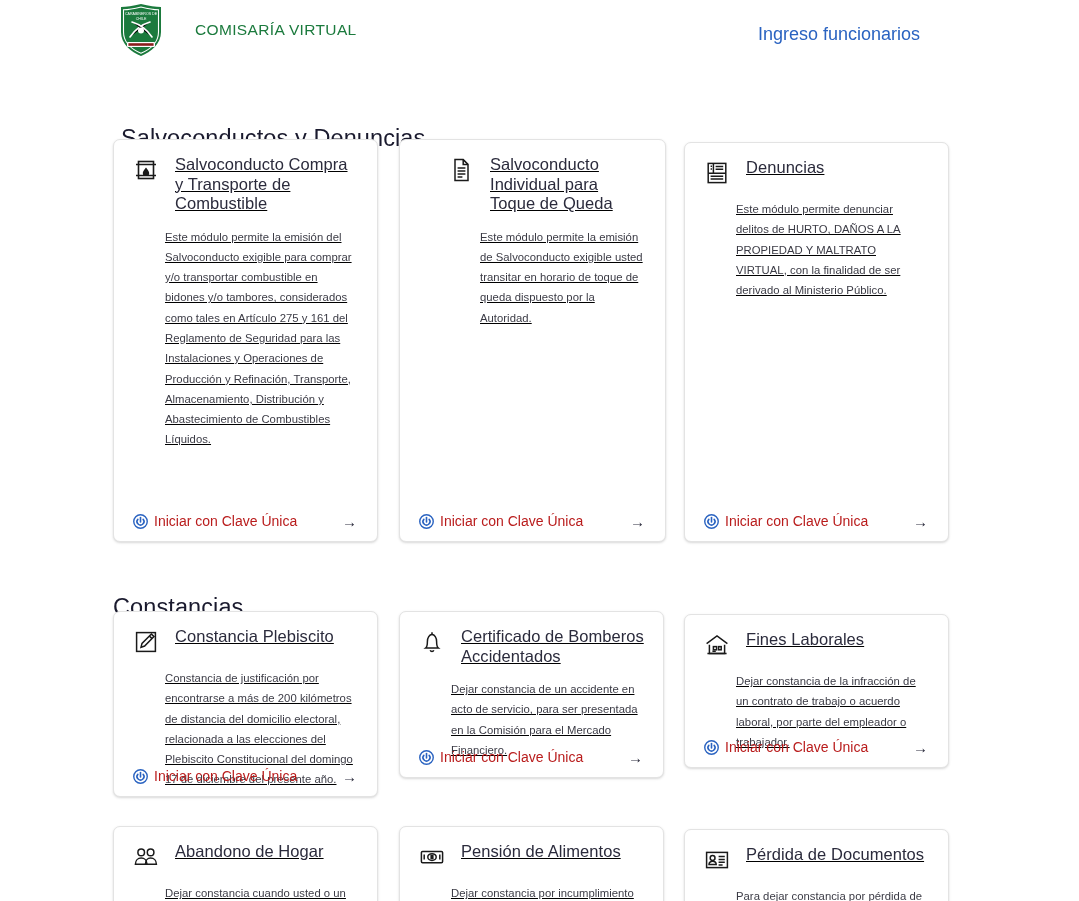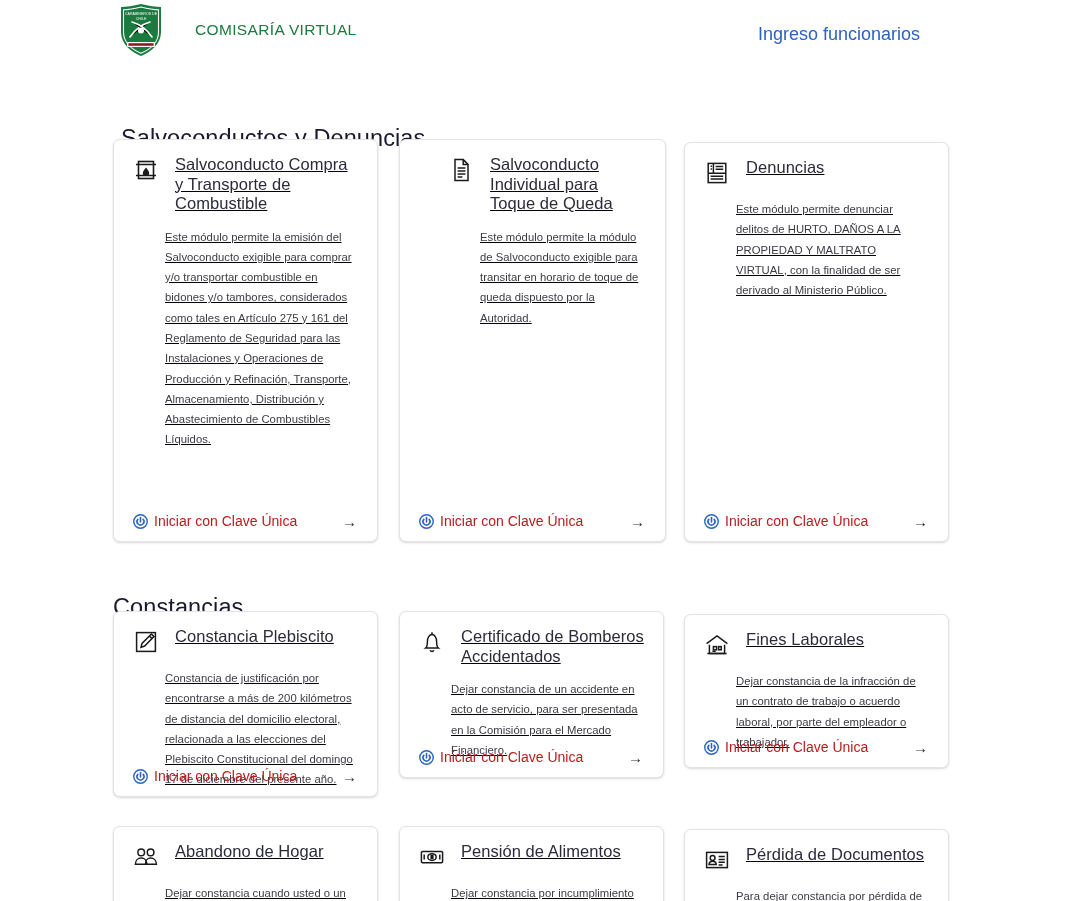--- a/index.html
+++ b/index.html
@@ -178,21 +178,21 @@
               <path d="M7 2.6 h8.2 L20 7.4 V23.4 H7 Z"></path>
               <path d="M15.2 2.6 V7.4 H20"></path>
               <line x1="9.6" y1="11" x2="17.4" y2="11"></line>
               <line x1="9.6" y1="14" x2="17.4" y2="14"></line>
               <line x1="9.6" y1="17" x2="17.4" y2="17"></line>
               <line x1="9.6" y1="20" x2="14.4" y2="20"></line>
             </svg>
           </span>
           <div class="card-title">Salvoconducto Individual para Toque de Queda</div>
         </div>
-        <p class="card-desc">Este módulo permite la módulo de Salvoconducto exigible para transitar en horario de toque de queda dispuesto por la Autoridad.</p>
+        <p class="card-desc">Este módulo permite la emisión de Salvoconducto exigible usted transitar en horario de toque de queda dispuesto por la Autoridad.</p>
         <div class="card-foot">
           <span class="cu-icon">
             <svg viewBox="0 0 16 16" xmlns="http://www.w3.org/2000/svg">
               <circle cx="8" cy="8" r="7.2" fill="none" stroke="#2a63c1" stroke-width="1.5"></circle>
               <path d="M8 3.8 V8.4" stroke="#2a63c1" stroke-width="1.7" stroke-linecap="round"></path>
               <path d="M5.2 5.6 A3.7 3.7 0 1 0 10.8 5.6" fill="none" stroke="#2a63c1" stroke-width="1.7" stroke-linecap="round"></path>
             </svg>
           </span>
           <span class="cu-label">Iniciar con Clave Única</span>
           <span class="cu-arrow">→</span>

